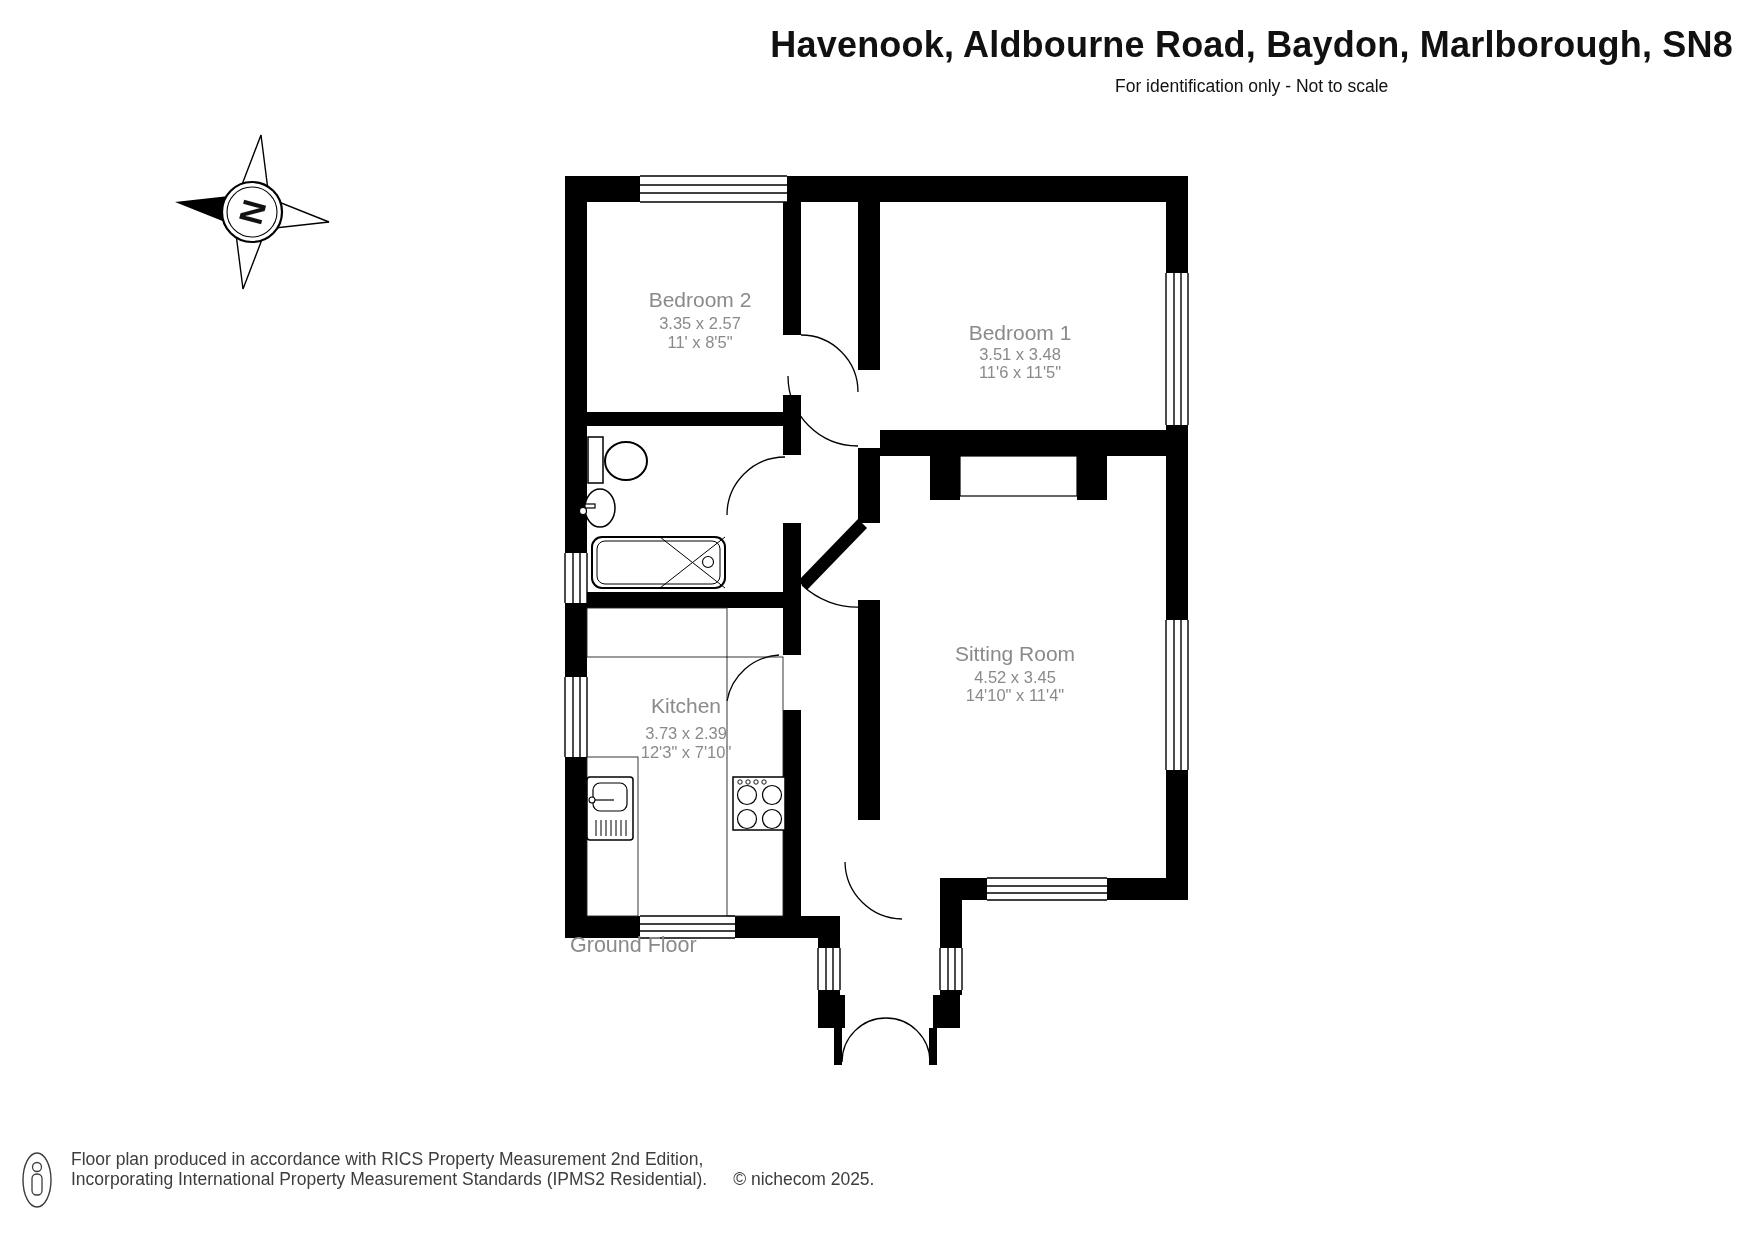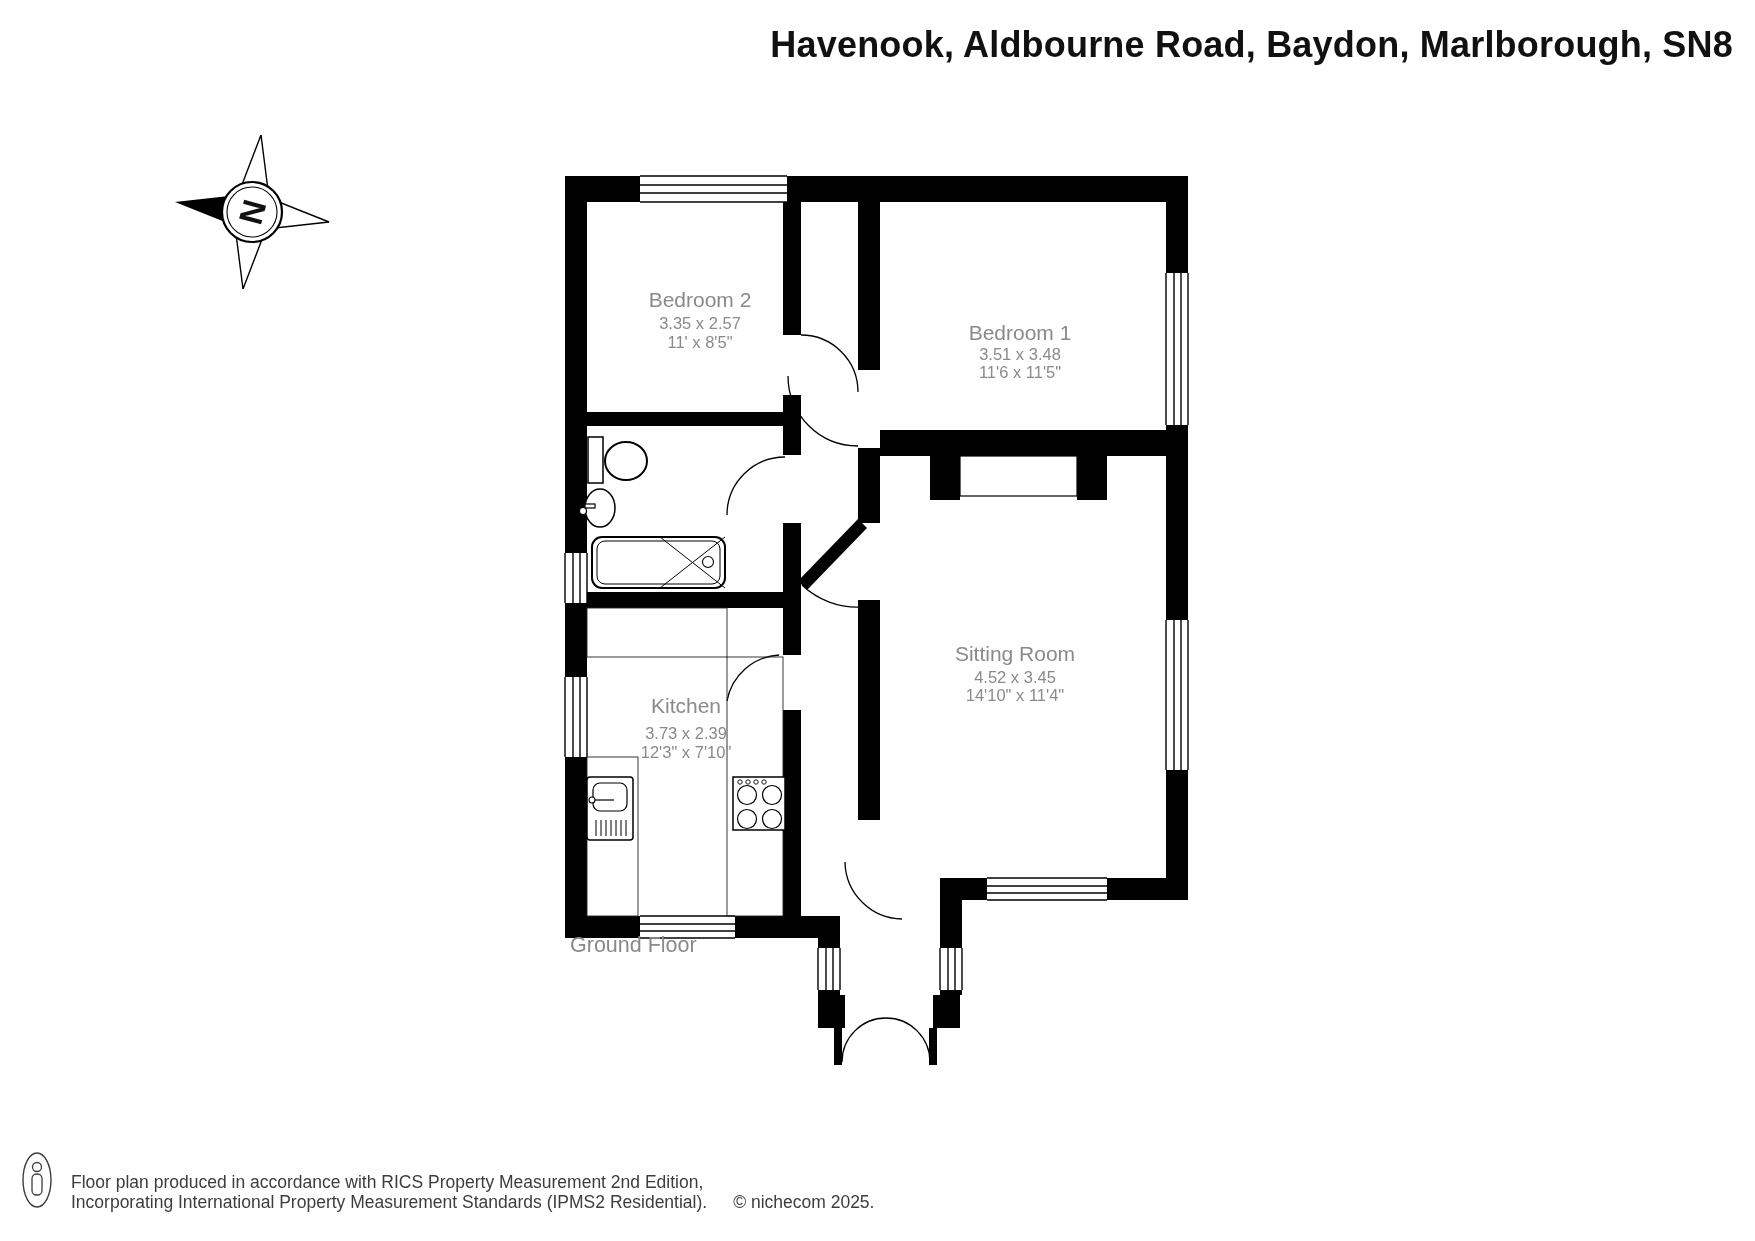--- a/index.html
+++ b/index.html
@@ -11,30 +11,31 @@
   .plan-svg{position:absolute;left:0;top:0;}
   .wall{fill:#000;stroke:none;}
   .winrect{fill:#fff;stroke:none;}
   .winline{stroke:#000;stroke-width:1.4;}
   .door{fill:none;stroke:#000;stroke-width:1.3;}
   .fixture{fill:#fff;stroke:#000;}
   .counter{fill:none;stroke:#222;stroke-width:0.9;}
   .room-name{font-size:21px;fill:#8a8a8a;text-anchor:middle;}
   .room-dims{font-size:16.5px;fill:#8a8a8a;text-anchor:middle;}
   .floor-label{font-size:21.5px;fill:#8a8a8a;}
-  .footer{position:absolute;left:15px;top:1150px;display:flex;align-items:flex-end;color:#3d3d3d;}
+  .footer{position:absolute;left:15px;top:1150px;display:flex;align-items:flex-start;color:#3d3d3d;}
   .footer .lines{margin-left:10px;font-size:17.5px;line-height:19.5px;}
   .footer .gap{margin-left:26px;}
   .compass-n{font-size:33px;font-weight:bold;fill:#111;text-anchor:middle;}
 </style>
 </head>
 <body>
 
 <div class="header">
   <div class="title">Havenook, Aldbourne Road, Baydon, Marlborough, SN8</div>
+  <div class="disclaimer">For identification only - Not to scale</div>
 </div>
 
 <svg class="plan-svg" width="1755" height="1241" viewBox="0 0 1755 1241">
 
   <g>
     <line x1="252" y1="212" x2="261" y2="135" stroke="#000" stroke-width="0.8"></line>
     <line x1="252" y1="212" x2="329" y2="222" stroke="#000" stroke-width="0.8"></line>
     <line x1="252" y1="212" x2="243" y2="289" stroke="#000" stroke-width="0.8"></line>
     <polygon points="261,135 269,198 252,212 238,195" fill="#fff" stroke="#000" stroke-width="1.4"></polygon>
     <polygon points="329,222 266,229 252,212 269,198" fill="#fff" stroke="#000" stroke-width="1.4"></polygon>

